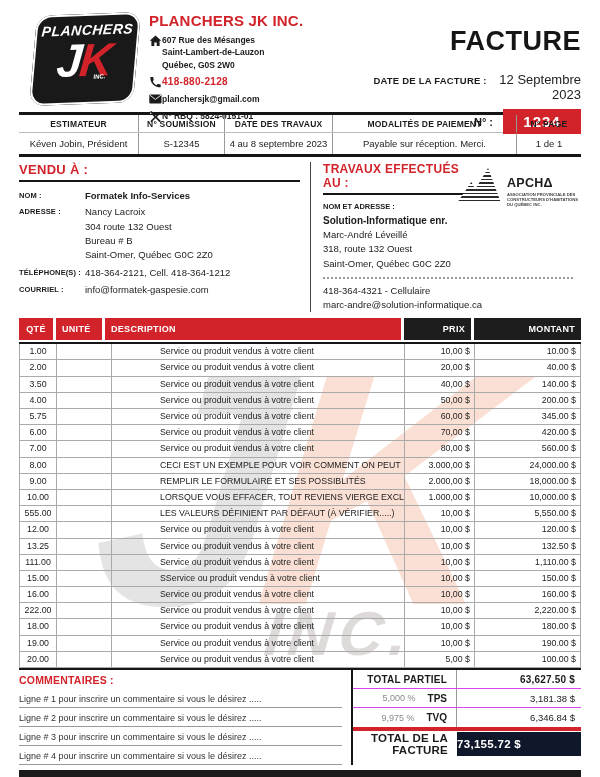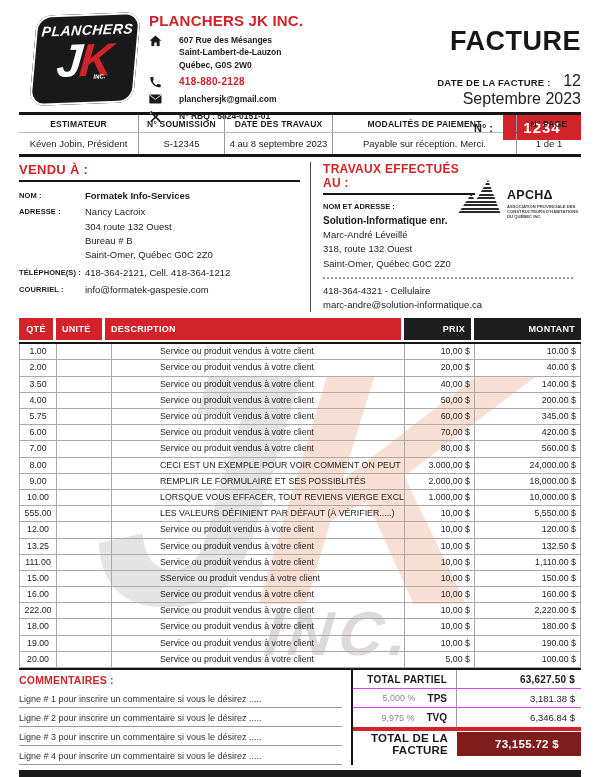--- a/index.html
+++ b/index.html
@@ -13,30 +13,30 @@
   .logo-wrap { width:124px; padding-top:4px; }
   .logo-shape { width:104px; height:90px; background:#191919; border-radius:15px; transform:rotate(-2deg) skewX(-7deg); margin-left:8px; padding-top:8px; box-shadow:0 0 0 2px #fff inset; }
   .logo-planchers { color:#fff; font-style:italic; font-weight:900; font-size:14px; text-align:center; letter-spacing:.5px; }
   .logo-jk { text-align:center; font-style:italic; font-weight:900; font-size:46px; line-height:42px; margin-top:1px; }
   .logo-j { color:#fff; }
   .logo-k { color:#d2232a; margin-left:-3px; }
   .logo-inc { color:#fff; font-size:6px; font-weight:700; text-align:right; padding-right:30px; margin-top:-7px; }
 
   .co-info { width:215px; padding-top:2px; }
   .co-name { color:#d2232a; font-weight:900; font-size:15px; letter-spacing:.2px; margin-bottom:5px; }
-  .co-row { display:flex; gap:17px; margin-bottom:4px; align-items:flex-start; }
+  .co-row { display:flex; gap:0; margin-bottom:4px; align-items:flex-start; }
   .co-ico { width:13px; flex:0 0 13px; padding-top:1px; }
   .co-txt { font-size:8.5px; font-weight:700; color:#1b1b1b; line-height:1.45; }
   .co-phone { color:#d2232a; font-size:10px; font-weight:900; letter-spacing:.3px; }
 
   .inv-meta { flex:1; text-align:right; padding-top:16px; }
   .inv-title { font-size:27px; font-weight:900; letter-spacing:.5px; color:#161616; }
   .inv-date { margin-top:15px; font-size:9.5px; }
   .inv-date .lbl { font-weight:900; letter-spacing:.2px; }
-  .inv-date .val { font-weight:400; font-size:16px; color:#222; margin-left:10px; }
+  .inv-date .val { font-weight:400; font-size:13px; color:#222; margin-left:10px; }
   .inv-num { margin-top:7px; display:flex; justify-content:flex-end; align-items:center; gap:10px; }
   .inv-num .lbl { font-weight:900; font-size:11px; }
   .num-box { display:inline-block; width:78px; background:#d2232a; color:#fff; font-weight:900; font-size:15px; text-align:center; padding:4px 0; letter-spacing:1px; }
 
   
   .info-table { border-top:3px solid #151515; border-bottom:3px solid #151515; }
   .info-row { display:grid; grid-template-columns:120px 86px 108px 184px 1fr; }
   .info-row > div { border-right:1px solid #999; display:flex; align-items:center; justify-content:center; }
   .info-row > div:last-child { border-right:none; }
   .info-head > div { font-size:8.5px; font-weight:900; height:17px; letter-spacing:.2px; }
@@ -50,21 +50,21 @@
   .sec-head { color:#d2232a; font-weight:900; font-size:13px; letter-spacing:.3px; padding-bottom:3px; border-bottom:2px solid #151515; margin-bottom:7px; }
   .party-right .sec-head { font-size:12px; width:152px; }
   .kv { display:grid; grid-template-columns:66px 1fr; margin-bottom:2px; }
   .kv .k { font-size:7.5px; font-weight:900; padding-top:2px; letter-spacing:.1px; }
   .kv .v { font-size:9.5px; color:#222; line-height:1.5; }
   .v.bold { font-weight:700; }
   .na-label { font-size:7.5px; font-weight:900; margin:7px 0 4px; }
   .wa-co { font-size:10px; font-weight:700; margin-bottom:2px; }
   .wa-line { font-size:9.5px; color:#222; line-height:1.5; }
   .dotline { border-top:2px dotted #999; width:97%; margin:6px 0 5px; }
-  .apcha { position:absolute; top:18px; right:0; display:flex; gap:4px; width:124px; }
+  .apcha { position:absolute; top:6px; right:0; display:flex; gap:4px; width:124px; }
   .apcha-tris { position:relative; width:46px; height:36px; flex:0 0 46px; }
   .tri { position:absolute; background:repeating-linear-gradient(#2a2a2a 0 1.6px, #fff 1.6px 3.5px); }
   .tri-big { right:2px; top:0; width:34px; height:35px; clip-path:polygon(62% 0, 100% 100%, 0 100%); }
   .tri-small { left:0; bottom:1px; width:26px; height:21px; clip-path:polygon(55% 0, 100% 100%, 0 100%); }
   .apcha-name { font-weight:900; font-size:12.5px; letter-spacing:.3px; line-height:1; margin-top:9px; }
   .apcha-sub { font-size:4.2px; font-weight:700; color:#444; line-height:1.3; width:72px; margin-top:2px; }
 
   
   .items { margin-top:6px; }
   .items-head { display:grid; grid-template-columns:37px 49px 299px 70px 1fr; }
@@ -90,21 +90,21 @@
   .t-row { display:grid; grid-template-columns:1fr 124px; align-items:center; border-bottom:1px solid #d946ef; height:19px; }
   .t-row.noline { border-bottom:none; }
   .t-lab { text-align:right; padding-right:9px; border-right:1px solid #999; height:100%; display:flex; align-items:center; justify-content:flex-end; gap:12px; }
   .t-val { text-align:right; padding-right:6px; font-size:9.5px; color:#1b1b1b; }
   .t-bold { font-weight:900; font-size:10px; letter-spacing:.2px; }
   .t-rate { color:#8a8a8a; font-size:9px; }
   .t-tax { font-weight:900; font-size:10px; }
   .red-rule { height:4px; background:#d2232a; }
   .grand { display:grid; grid-template-columns:1fr 124px; align-items:center; height:24px; margin-top:1px; }
   .grand .gl { text-align:right; font-weight:900; font-size:11.5px; padding-right:9px; letter-spacing:.2px; }
-  .grand .gv { background:#7f1d1d; color:#fff; font-weight:900; font-size:11.5px; text-align:right; padding-right:22px; height:24px; line-height:24px; letter-spacing:.3px; }
+  .grand .gv { background:#0f172a; color:#fff; font-weight:900; font-size:11.5px; padding-right:22px; height:24px; line-height:24px; letter-spacing:.3px; }
   .taxnums { font-size:7.3px; font-weight:900; text-align:center; padding-top:5px; color:#111; letter-spacing:.1px; }
 
   .banner { margin-top:5px; background:#1b1b1b; color:#fff; font-weight:900; font-size:12.5px; letter-spacing:.4px; padding:5px 0 6px 14px; }
 
   
   .wm { position:absolute; top:330px; left:40px; width:500px; height:340px; z-index:0; overflow:hidden; pointer-events:none; }
   .wm span { position:absolute; font-style:italic; font-weight:900; font-size:330px; line-height:300px; transform:skewX(-6deg); }
   .wm-j { left:60px; top:10px; color:rgba(130,130,130,.22); }
   .wm-k { left:225px; top:10px; color:rgba(232,112,60,.22); }
   .wm-inc { position:absolute; left:225px; top:268px; font-style:italic; font-weight:900; font-size:62px; letter-spacing:6px; color:rgba(160,150,145,.35); transform:skewX(-6deg); }

